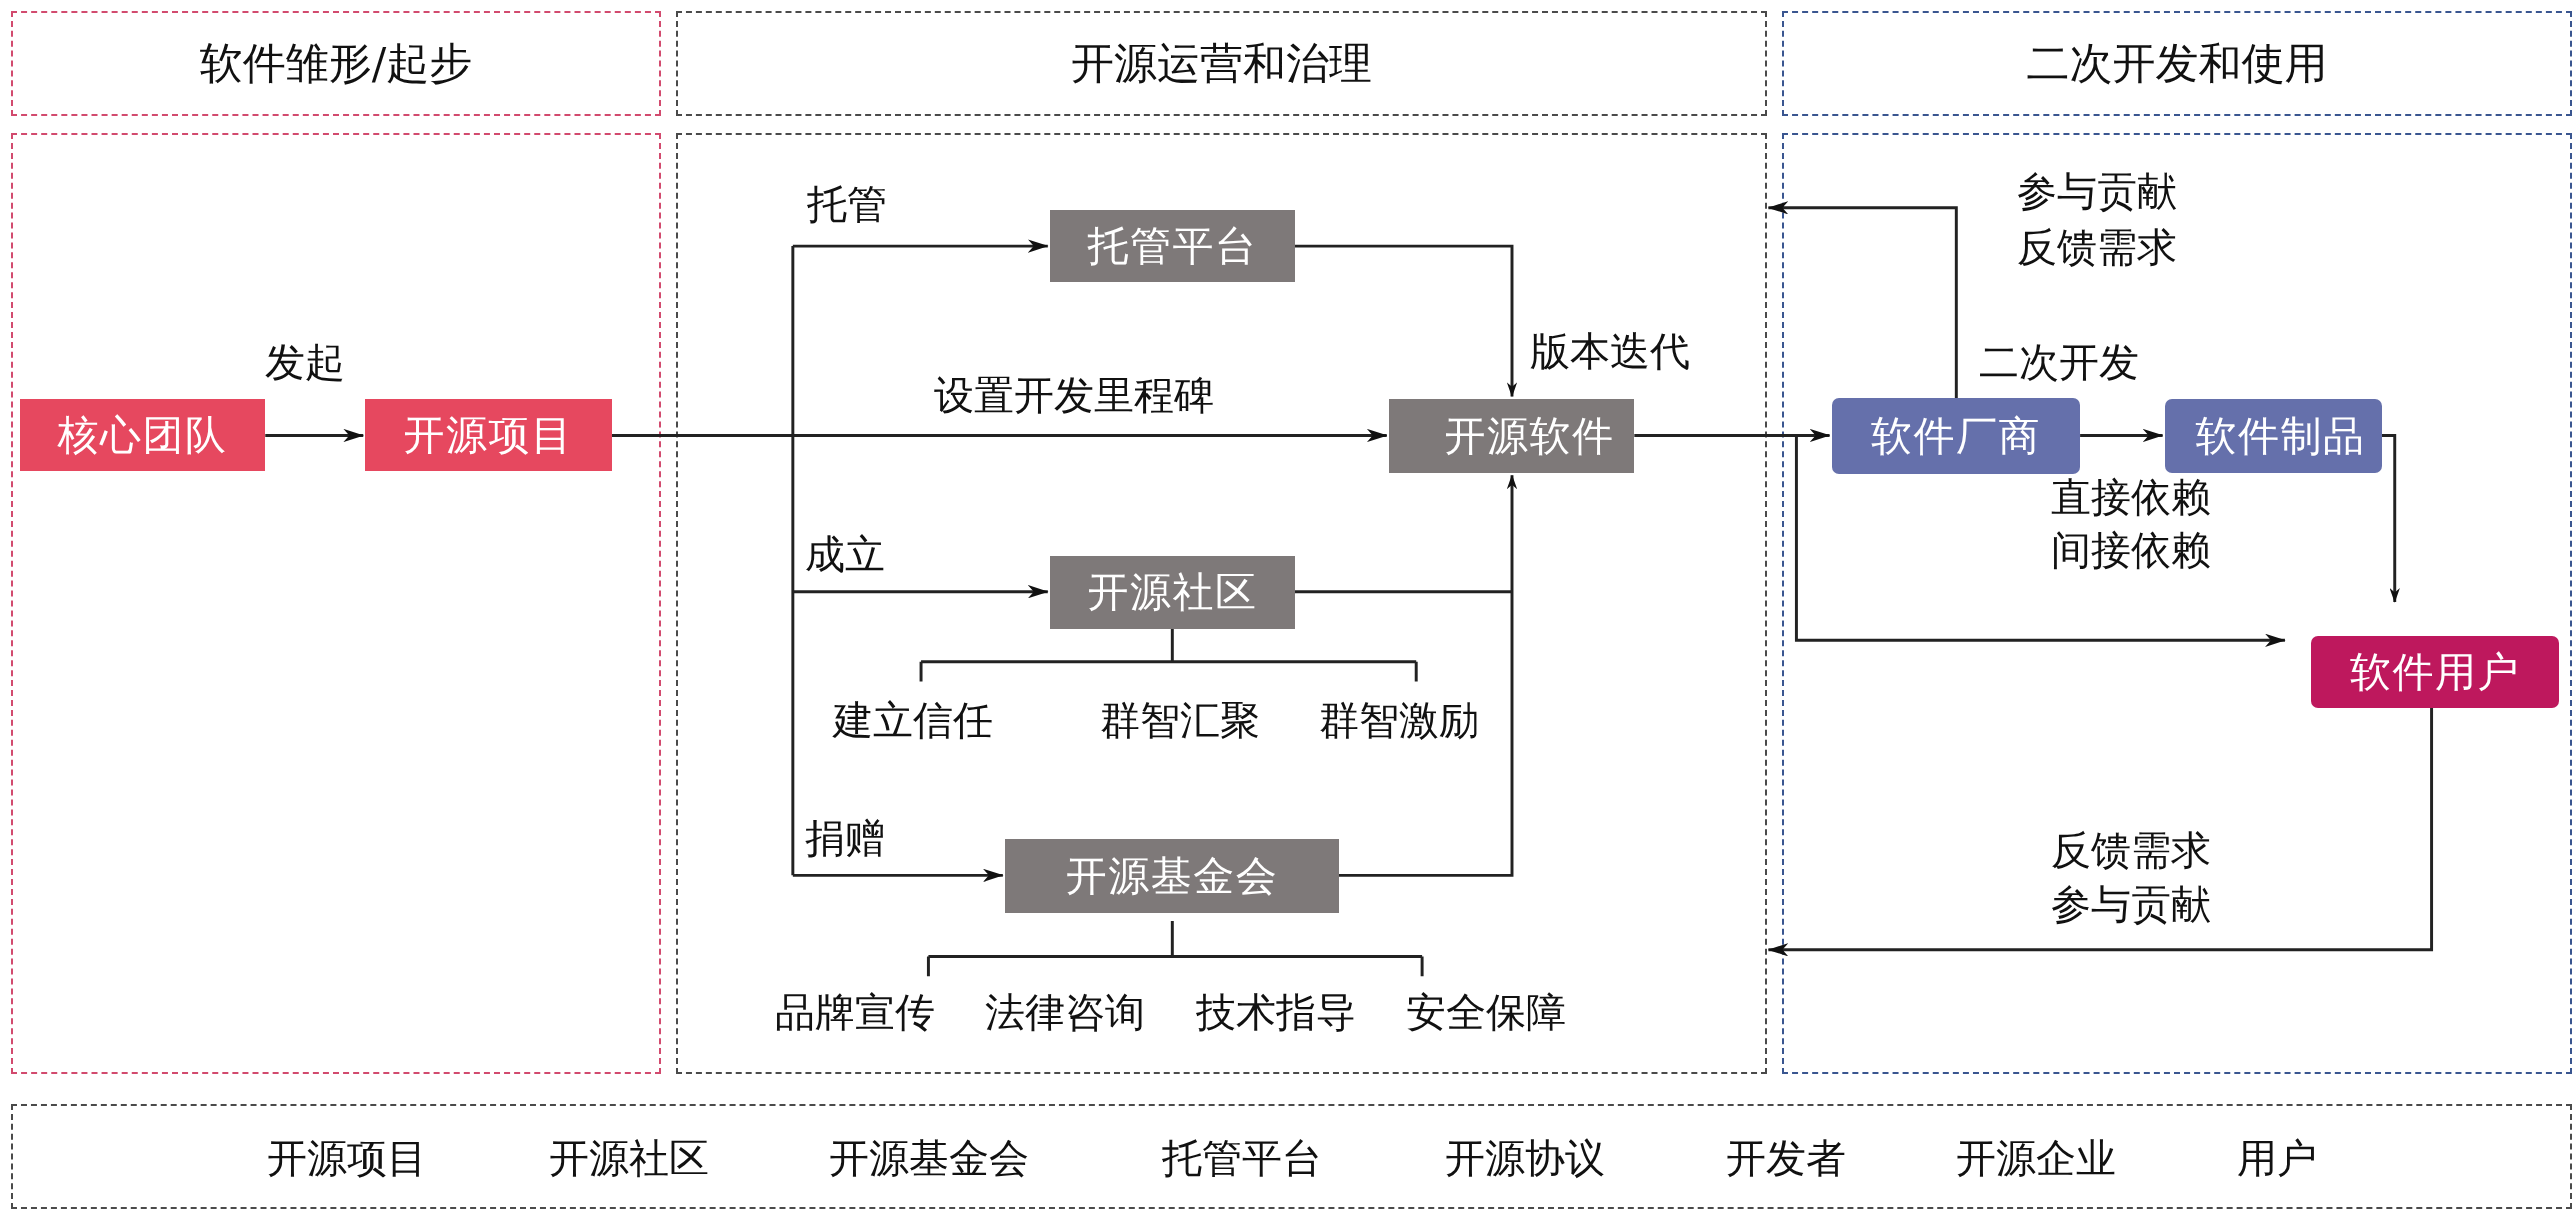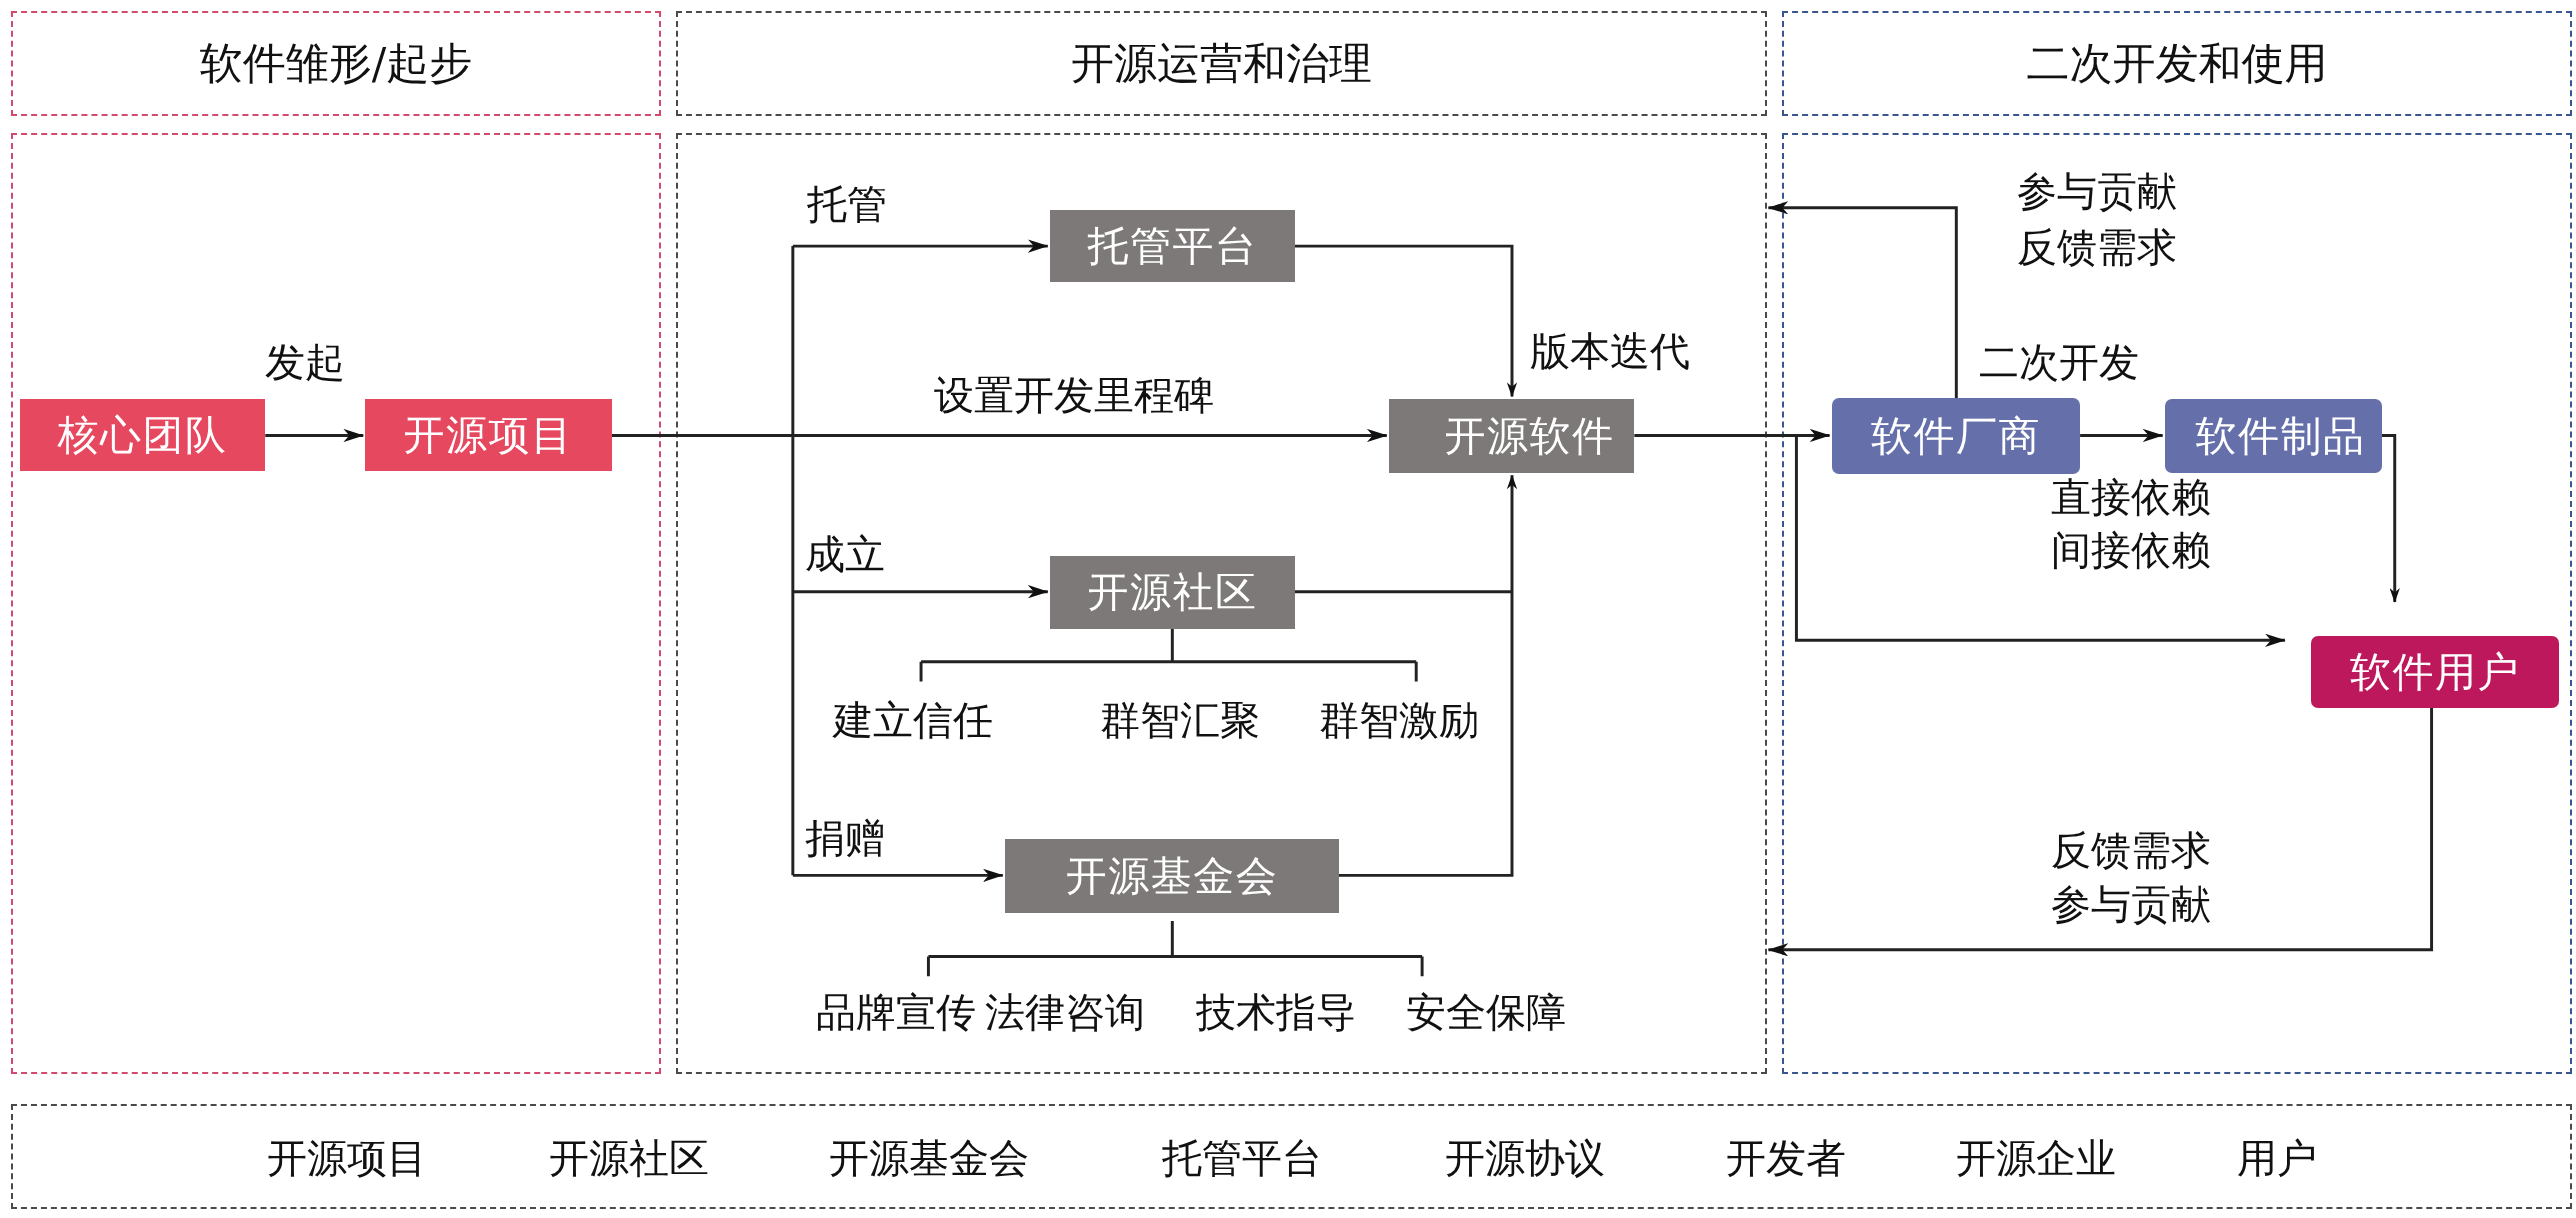--- a/index.html
+++ b/index.html
@@ -109,21 +109,21 @@
 <div class="lbl" style="left:2017px;top:220px;">反馈需求</div>
 <div class="lbl" style="left:2051px;top:470px;">直接依赖</div>
 <div class="lbl" style="left:2051px;top:523px;">间接依赖</div>
 <div class="lbl" style="left:2051px;top:823px;">反馈需求</div>
 <div class="lbl" style="left:2051px;top:877px;">参与贡献</div>
 
 <div class="lbl" style="left:833px;top:693px;">建立信任</div>
 <div class="lbl" style="left:1100px;top:693px;">群智汇聚</div>
 <div class="lbl" style="left:1319px;top:693px;">群智激励</div>
 
-<div class="lbl" style="left:775px;top:985px;margin-left:41px;">品牌宣传</div>
+<div class="lbl" style="left:775px;top:985px;">品牌宣传</div>
 <div class="lbl" style="left:985px;top:985px;">法律咨询</div>
 <div class="lbl" style="left:1196px;top:985px;">技术指导</div>
 <div class="lbl" style="left:1406px;top:985px;">安全保障</div>
 
 <div class="panel dark" style="left:11px;top:1104px;width:2561px;height:105px;">
   <div class="legend" style="position:absolute;left:0;top:0;width:100%;height:100%;">
     <span style="left:254px;top:25px;">开源项目</span>
     <span style="left:536px;top:25px;">开源社区</span>
     <span style="left:816px;top:25px;">开源基金会</span>
     <span style="left:1149px;top:25px;">托管平台</span>

